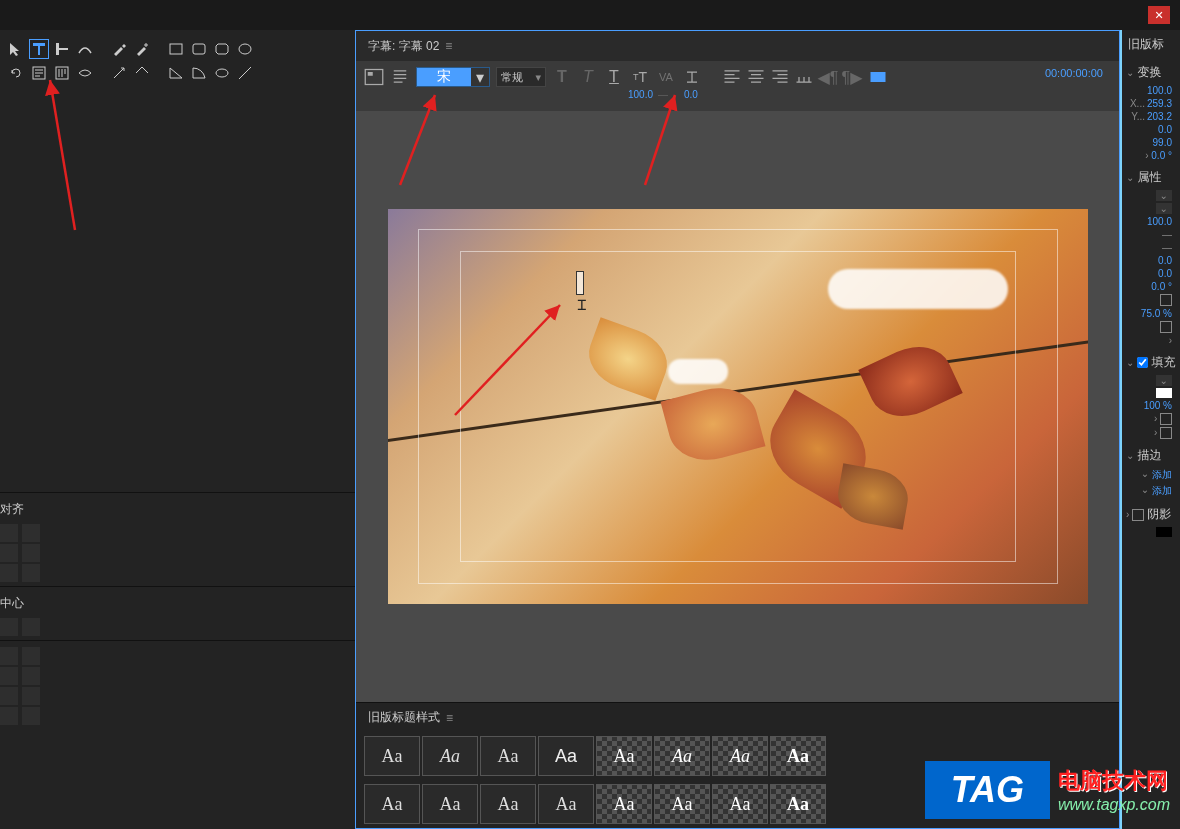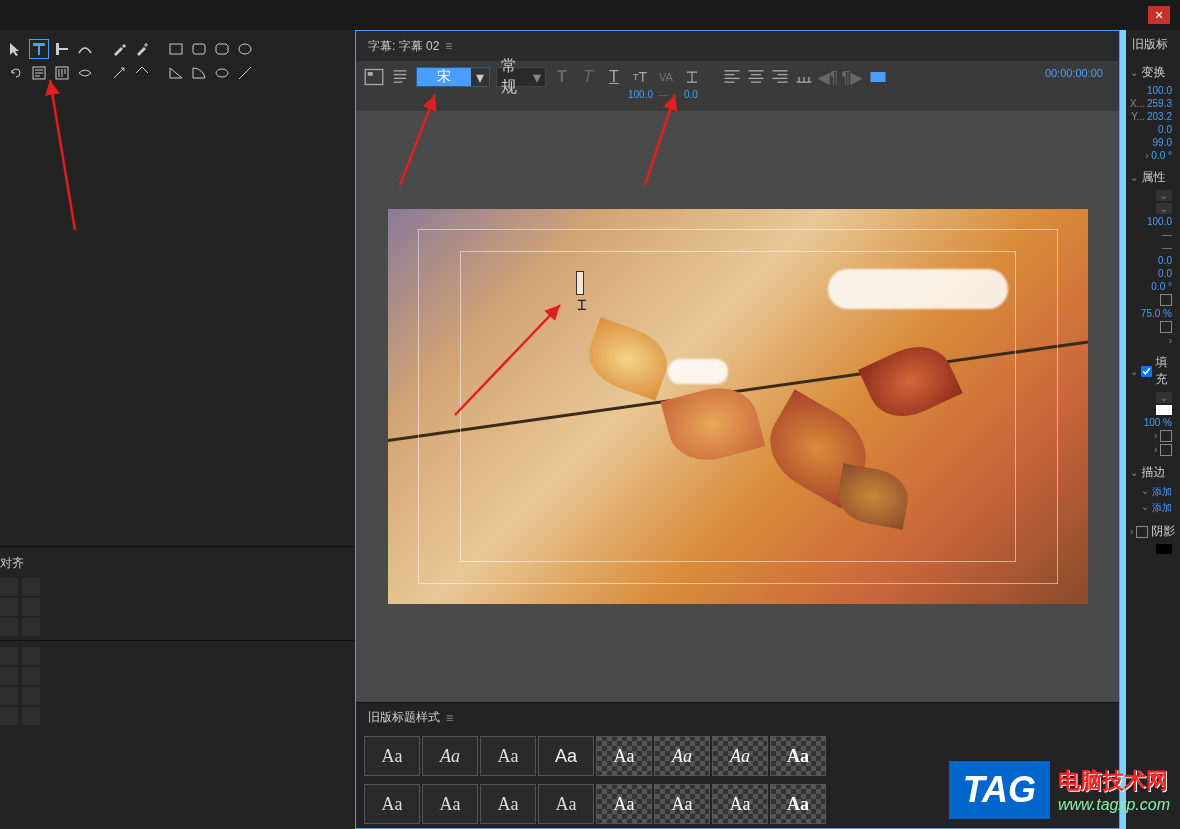--- a/index.html
+++ b/index.html
@@ -18,21 +18,21 @@
 .panel-icons { display: flex; gap: 4px; flex-wrap: wrap; margin-top: 2px; }
 .dim-icon { width: 18px; height: 18px; background: #3a3a3a; opacity: 0.5; }
 .center-col { flex: 1; background: #f97316; display: flex; flex-direction: column; border: 1px solid #4a9eff; }
 .title-tab { height: 30px; display: flex; align-items: center; padding: 0 12px; font-size: 12px; color: #ccc; background: #2a2a2a; }
 .title-tab .menu { margin-left: 6px; color: #888; }
 .toolbar { height: 50px; background: #3a3a3a; display: flex; align-items: flex-start; padding: 6px 8px; gap: 6px; flex-wrap: wrap; }
 .tb-icon { width: 20px; height: 20px; display: flex; align-items: center; justify-content: center; color: #aaa; cursor: pointer; }
 .font-select { width: 74px; height: 20px; background: #1a3a5a; border: 1px solid #2a5a8a; display: flex; align-items: center; position: relative; }
 .font-select input { width: 54px; background: #4a9eff; color: #fff; border: none; font-size: 14px; padding: 1px 20px; }
 .font-select .chev { width: 18px; color: #ccc; display: flex; align-items: center; justify-content: center; background: #333; height: 100%; }
-.style-select { width: 50px; height: 20px; background: #2a2a2a; border: 1px solid #444; display: flex; align-items: center; font-size: 16px; color: #ccc; padding: 0 4px; gap: 8px; }
+.style-select { width: 50px; height: 20px; background: #2a2a2a; border: 1px solid #444; display: flex; align-items: center; font-size: 11px; color: #ccc; padding: 0 4px; gap: 8px; }
 .style-select .chev { margin-left: auto; color: #888; }
 .tb-group { display: flex; gap: 4px; align-items: center; }
 .sub-label { font-size: 10px; color: #4a9eff; text-align: center; position: absolute; top: 22px; }
 .timecode { color: #4a9eff; font-size: 11px; margin-left: auto; padding-right: 8px; }
 .canvas-area { flex: 1; background: #4a4a4a; position: relative; display: flex; align-items: center; justify-content: center; padding: 20px; }
 .video-frame { width: 700px; height: 395px; position: relative; background: linear-gradient(135deg, #8a7a9a 0%, #d4a574 20%, #e8c896 40%, #d98c3a 60%, #c9653a 80%, #8a4a2a 100%); overflow: hidden; }
 .leaves { position: absolute; inset: 0; }
 .leaf { position: absolute; border-radius: 0 50% 0 50%; }
 .l1 { width: 80px; height: 60px; background: radial-gradient(#f4d488, #d98c3a); top: 120px; left: 200px; transform: rotate(20deg); }
 .l2 { width: 90px; height: 70px; background: radial-gradient(#e8a858, #c9653a); top: 180px; left: 280px; transform: rotate(-15deg); }
@@ -45,31 +45,31 @@
 .s2 { width: 60px; height: 25px; top: 150px; left: 280px; border-radius: 12px; }
 .outer-safe { position: absolute; border: 1px solid rgba(255,255,255,0.5); top: 20px; left: 30px; right: 30px; bottom: 20px; }
 .inner-safe { position: absolute; border: 1px solid rgba(255,255,255,0.5); top: 42px; left: 72px; right: 72px; bottom: 42px; }
 .text-cursor { position: absolute; width: 8px; height: 24px; background: rgba(255,255,255,0.7); border: 1px solid #333; top: 62px; left: 188px; }
 .text-caret { position: absolute; top: 88px; left: 190px; color: #222; font-size: 14px; }
 .arrow { position: absolute; pointer-events: none; }
 .styles-panel { background: #232323; border-top: 1px solid #111; }
 .styles-header { font-size: 12px; color: #ccc; padding: 6px 12px; display: flex; align-items: center; }
 .styles-grid { display: flex; gap: 2px; padding: 4px 8px; flex-wrap: wrap; }
 .style-swatch { width: 56px; height: 40px; display: flex; align-items: center; justify-content: center; font-size: 18px; font-family: serif; border: 1px solid #555; }
-.right-col { width: 60px; background: #232323; border-left: 6px solid #7dd3fc; font-size: 11px; overflow: hidden; }
+.right-col { width: 60px; background: #232323; border-left: 2px solid #7dd3fc; font-size: 11px; overflow: hidden; }
 .rp-header { padding: 6px; font-size: 12px; color: #ccc; }
 .rp-section { padding: 2px 4px; }
 .rp-title { color: #ccc; font-size: 12px; display: flex; align-items: center; gap: 3px; padding: 3px 0;}
 .rp-row { display: flex; justify-content: flex-end; padding: 1px 4px; color: #4a9eff; font-size: 10px; }
 .rp-row .label { color: #888; margin-right: 2px; }
 .rp-chev { color: #888; font-size: 10px; }
 .rp-check { width: 12px; height: 12px; border: 1px solid #888; display: inline-block; }
 .rp-swatch { width: 16px; height: 10px; display: inline-block; }
 .watermark { position: absolute; bottom: 10px; right: 10px; display: flex; align-items: center; gap: 8px; }
-.tag-logo { background: #0066cc; color: #fff; font-weight: bold; font-size: 36px; padding: 8px 14px; font-style: italic; }
+.tag-logo { background: #0066cc; color: #fff; font-weight: bold; font-size: 36px; padding: 8px 26px; font-style: italic; }
 .wm-text { color: #ff2222; font-weight: bold; font-size: 22px; text-shadow: 1px 1px 0 #fff; }
 .wm-url { color: #86efac; font-size: 16px; font-style: italic; }
 .left-spacer { flex: 1; }
 </style>
 </head>
 <body>
 
 <div class="topbar">
   <div class="close-btn">✕</div>
 </div>
@@ -197,20 +197,27 @@
     <div class="panel-section">
       <div class="panel-title">对齐</div>
       <div class="panel-icons">
         <div class="dim-icon"></div>
         <div class="dim-icon"></div>
       </div>
       <div class="panel-icons">
         <div class="dim-icon"></div>
         <div class="dim-icon"></div>
       </div>
+      <div class="panel-icons">
+        <div class="dim-icon"></div>
+        <div class="dim-icon"></div>
+      </div>
+    </div>
+    <div class="panel-section">
+      <div class="panel-title">中心</div>
       <div class="panel-icons">
         <div class="dim-icon"></div>
         <div class="dim-icon"></div>
       </div>
     </div>
     <div class="panel-section">
       <div class="panel-icons">
         <div class="dim-icon"></div>
         <div class="dim-icon"></div>
       </div>

